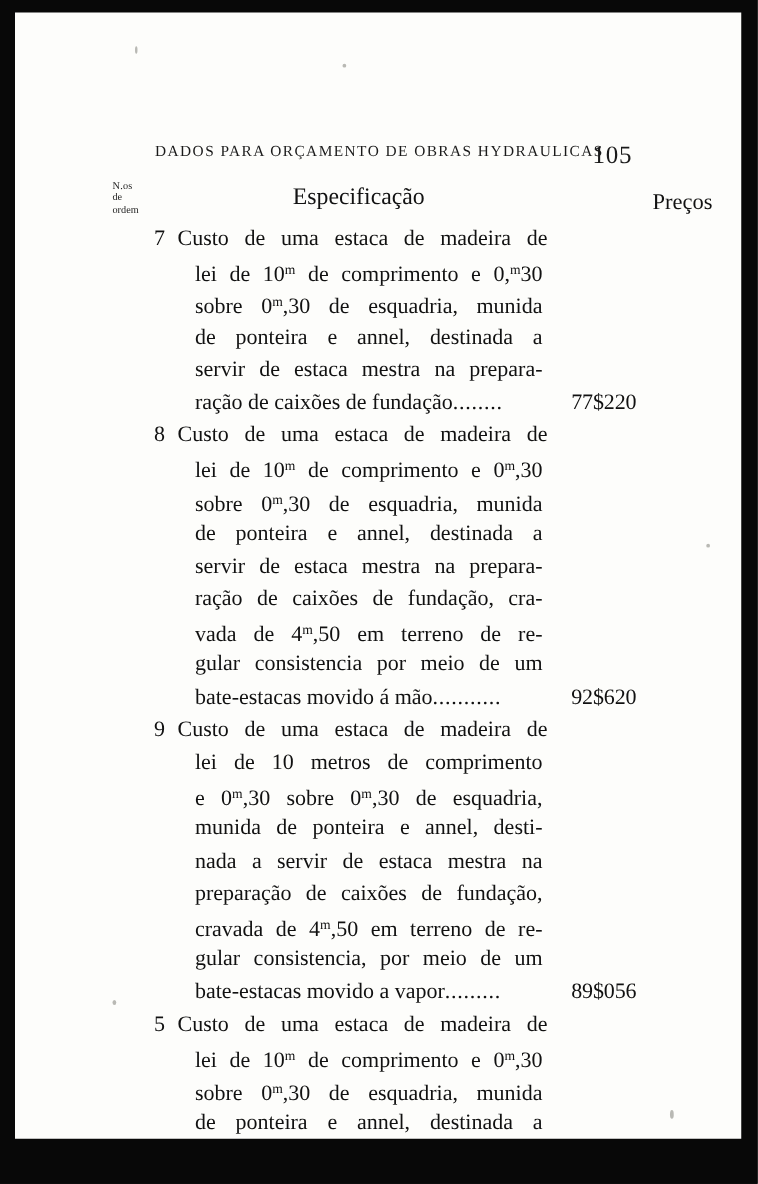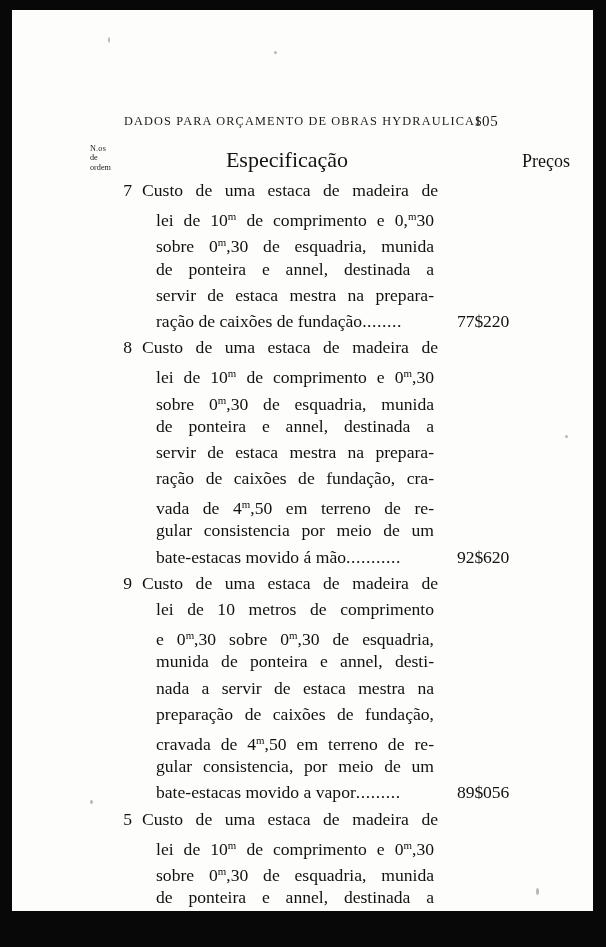--- a/index.html
+++ b/index.html
@@ -59,21 +59,21 @@
     font-size: 12.3px;
     letter-spacing: 1.15px;
     color: #1a1a1a;
     text-align: center;
     white-space: nowrap;
   }
   .folio {
     position: absolute;
     left: 462px;
     top: 103px;
-    font-size: 15px;
+    font-size: 20px;
     color: #1a1a1a;
     letter-spacing: 0.6px;
     font-family: "Liberation Serif", "DejaVu Serif", serif;
   }
 
   
   .col-head-numbers {
     position: absolute;
     left: 78px;
     top: 134px;
@@ -84,21 +84,21 @@
     color: #1c1c1c;
   }
   .col-head-numbers .l1 { letter-spacing: 0.2px; }
 
   .col-head-spec {
     position: absolute;
     left: 150px;
     top: 137px;
     width: 250px;
     text-align: center;
-    font-size: 22px;
+    font-size: 19px;
     color: #121212;
   }
   .col-head-price {
     position: absolute;
     left: 428px;
     top: 141px;
     width: 130px;
     text-align: right;
     font-size: 18px;
     color: #121212;

